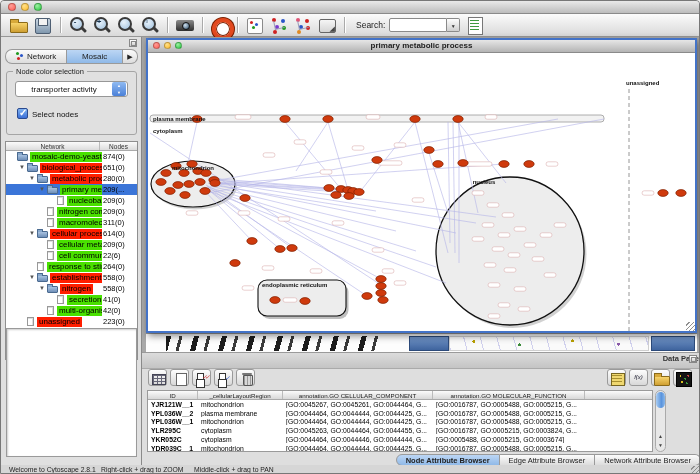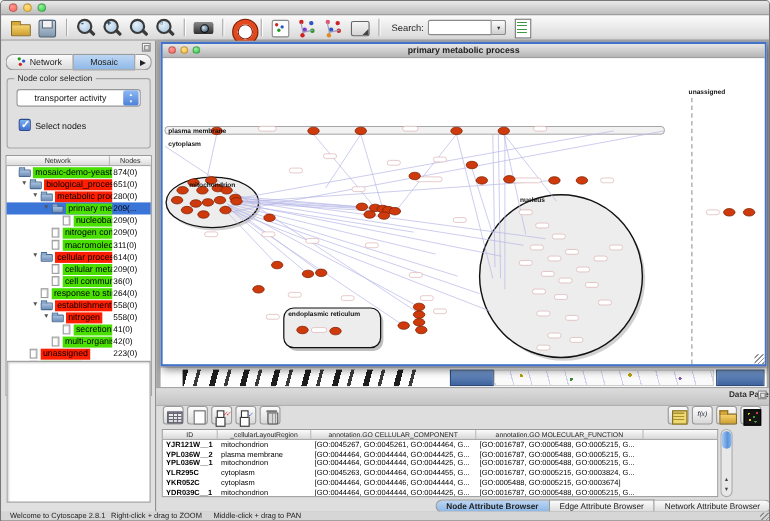--- a/index.html
+++ b/index.html
@@ -324,21 +324,21 @@
             </div>
             <span class="t-val">209(0)</span>
           </div>
           <div class="tree-row">
             <div class="row-left">
               <span class="t-ind" style="width: 33px;"></span>
               <span class="t-exp"></span>
               <span class="t-file"></span>
               <span class="t-label green">cell communicat</span>
             </div>
-            <span class="t-val">36(0)</span>
+            <span class="t-val">22(6)</span>
           </div>
           <div class="tree-row">
             <div class="row-left">
               <span class="t-ind" style="width: 23px;"></span>
               <span class="t-exp"></span>
               <span class="t-file"></span>
               <span class="t-label green">response to stimulu</span>
             </div>
             <span class="t-val">264(0)</span>
           </div>

